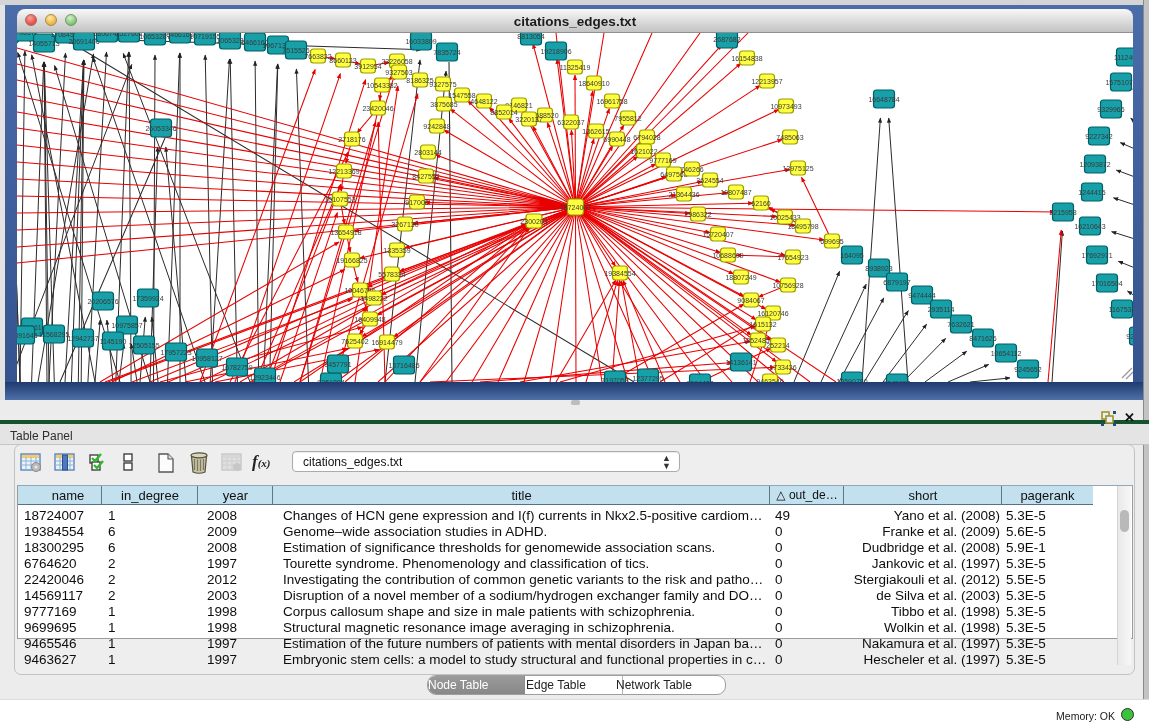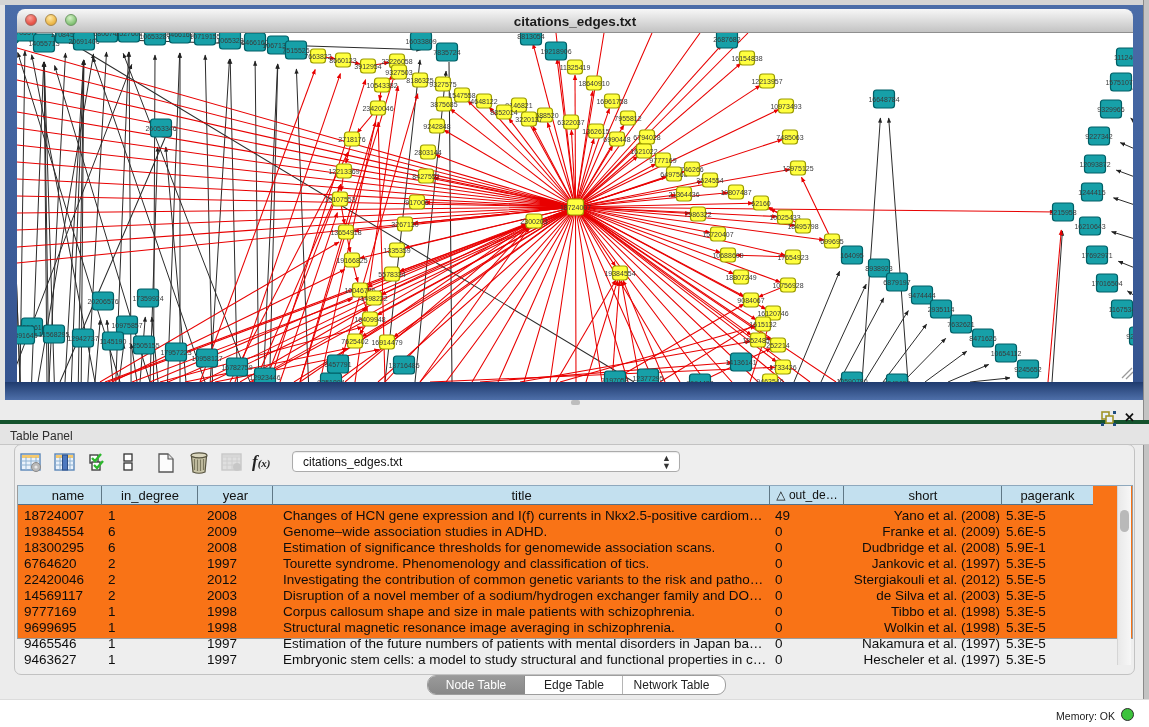--- a/index.html
+++ b/index.html
@@ -22,33 +22,33 @@
 #tpbar{left:0;top:420px;width:1149px;height:25px;background:#e4e4e4;border-top:4px solid #14532d;border-bottom:1px solid #c6c6c6}
 #tpbar .t{position:absolute;left:10px;top:5px;font-size:12px;color:#2e2e2e}
 #floaticon{left:1101px;top:411px;width:14px;height:14px}
 #closex{left:1124px;top:410px;font-size:13px;font-weight:bold;color:#111}
 #panel{left:14px;top:444px;width:1121px;height:231px;background:#eeeeee;border:1px solid #c2c2c2;border-radius:7px}
 .ticon{top:452px;width:22px;height:21px}
 #dropdown{left:292px;top:451px;width:388px;height:21px;background:#fff;border:1px solid #ababab;border-radius:4px;box-shadow:inset 0 1px 1px #00000014}
 #dropdown .txt{position:absolute;left:10px;top:3px;font-size:12px;color:#111}
 #dropdown .arr{position:absolute;right:8px;top:2px;font-size:9px;color:#333;line-height:8px}
 
-#tbl{left:17px;top:485px;width:1116px;height:154px;background:#f97316;border:1px solid #9c9c9c;border-top:1px solid #8ea8bd}
+#tbl{left:17px;top:485px;width:1116px;height:154px;background:#ffffff;border:1px solid #9c9c9c;border-top:1px solid #8ea8bd}
 #thead{position:absolute;left:0;top:0;width:1075px;height:19px;background:#c3e0ef;border-bottom:1px solid #54718a}
 .th{position:absolute;top:0;height:19px;font-size:13px;color:#111;text-align:center;line-height:19px;border-right:1px solid #5f7886}
 #tbody{position:absolute;left:0;top:20px;width:1099px}
 .tr{position:relative;height:16px;font-size:13.5px;color:#0d0d0d;white-space:nowrap}
 .tr div{position:absolute;top:2px}
 .c0{left:6px}.c1{left:90px}.c2{left:189px}.c3{left:265px;width:488px;overflow:hidden}.c4{left:757px}
 .c5{left:818px;width:164px;text-align:right}.c6{left:988px}
 #vscroll{position:absolute;right:1px;top:0px;width:14px;height:179px;background:linear-gradient(90deg,#e9e9e9,#f7f7f7);border-left:1px solid #d5d5d5}
 #vthumb{position:absolute;left:2px;top:24px;width:9px;height:22px;background:#b9b9b9;border-radius:5px}
 
 #tabs{left:427px;top:675px;width:299px;height:20px;background:#fff;border:1px solid #9e9e9e;border-radius:9px;overflow:hidden;font-size:12px}
-#tabs .seg{position:absolute;top:0;height:20px;line-height:19px;text-align:center;color:#222}
+#tabs .seg{position:absolute;top:0;height:20px;line-height:19px;text-align:left;color:#222}
 #tab1{left:0;width:97px;background:linear-gradient(#9a9a9a,#868686);color:#fff !important;border-right:1px solid #8a8a8a}
 #tab2{left:98px;width:97px;border-right:1px solid #b5b5b5}
 #tab3{left:188px;width:111px}
 
 #status{left:0;top:699px;width:1149px;height:28px;background:#ffffff;border-top:1px solid #dcdcdc}
 #mem{position:absolute;right:34px;top:10px;font-size:10.5px;color:#1a1a1a}
 #memdot{position:absolute;right:15px;top:8px;width:13px;height:13px;border-radius:50%;background:#3cc33c;border:1.3px solid #2c2c2c}
 svg text{font-family:"Liberation Sans",sans-serif}
 </style></head><body>
 <div id="stage">

